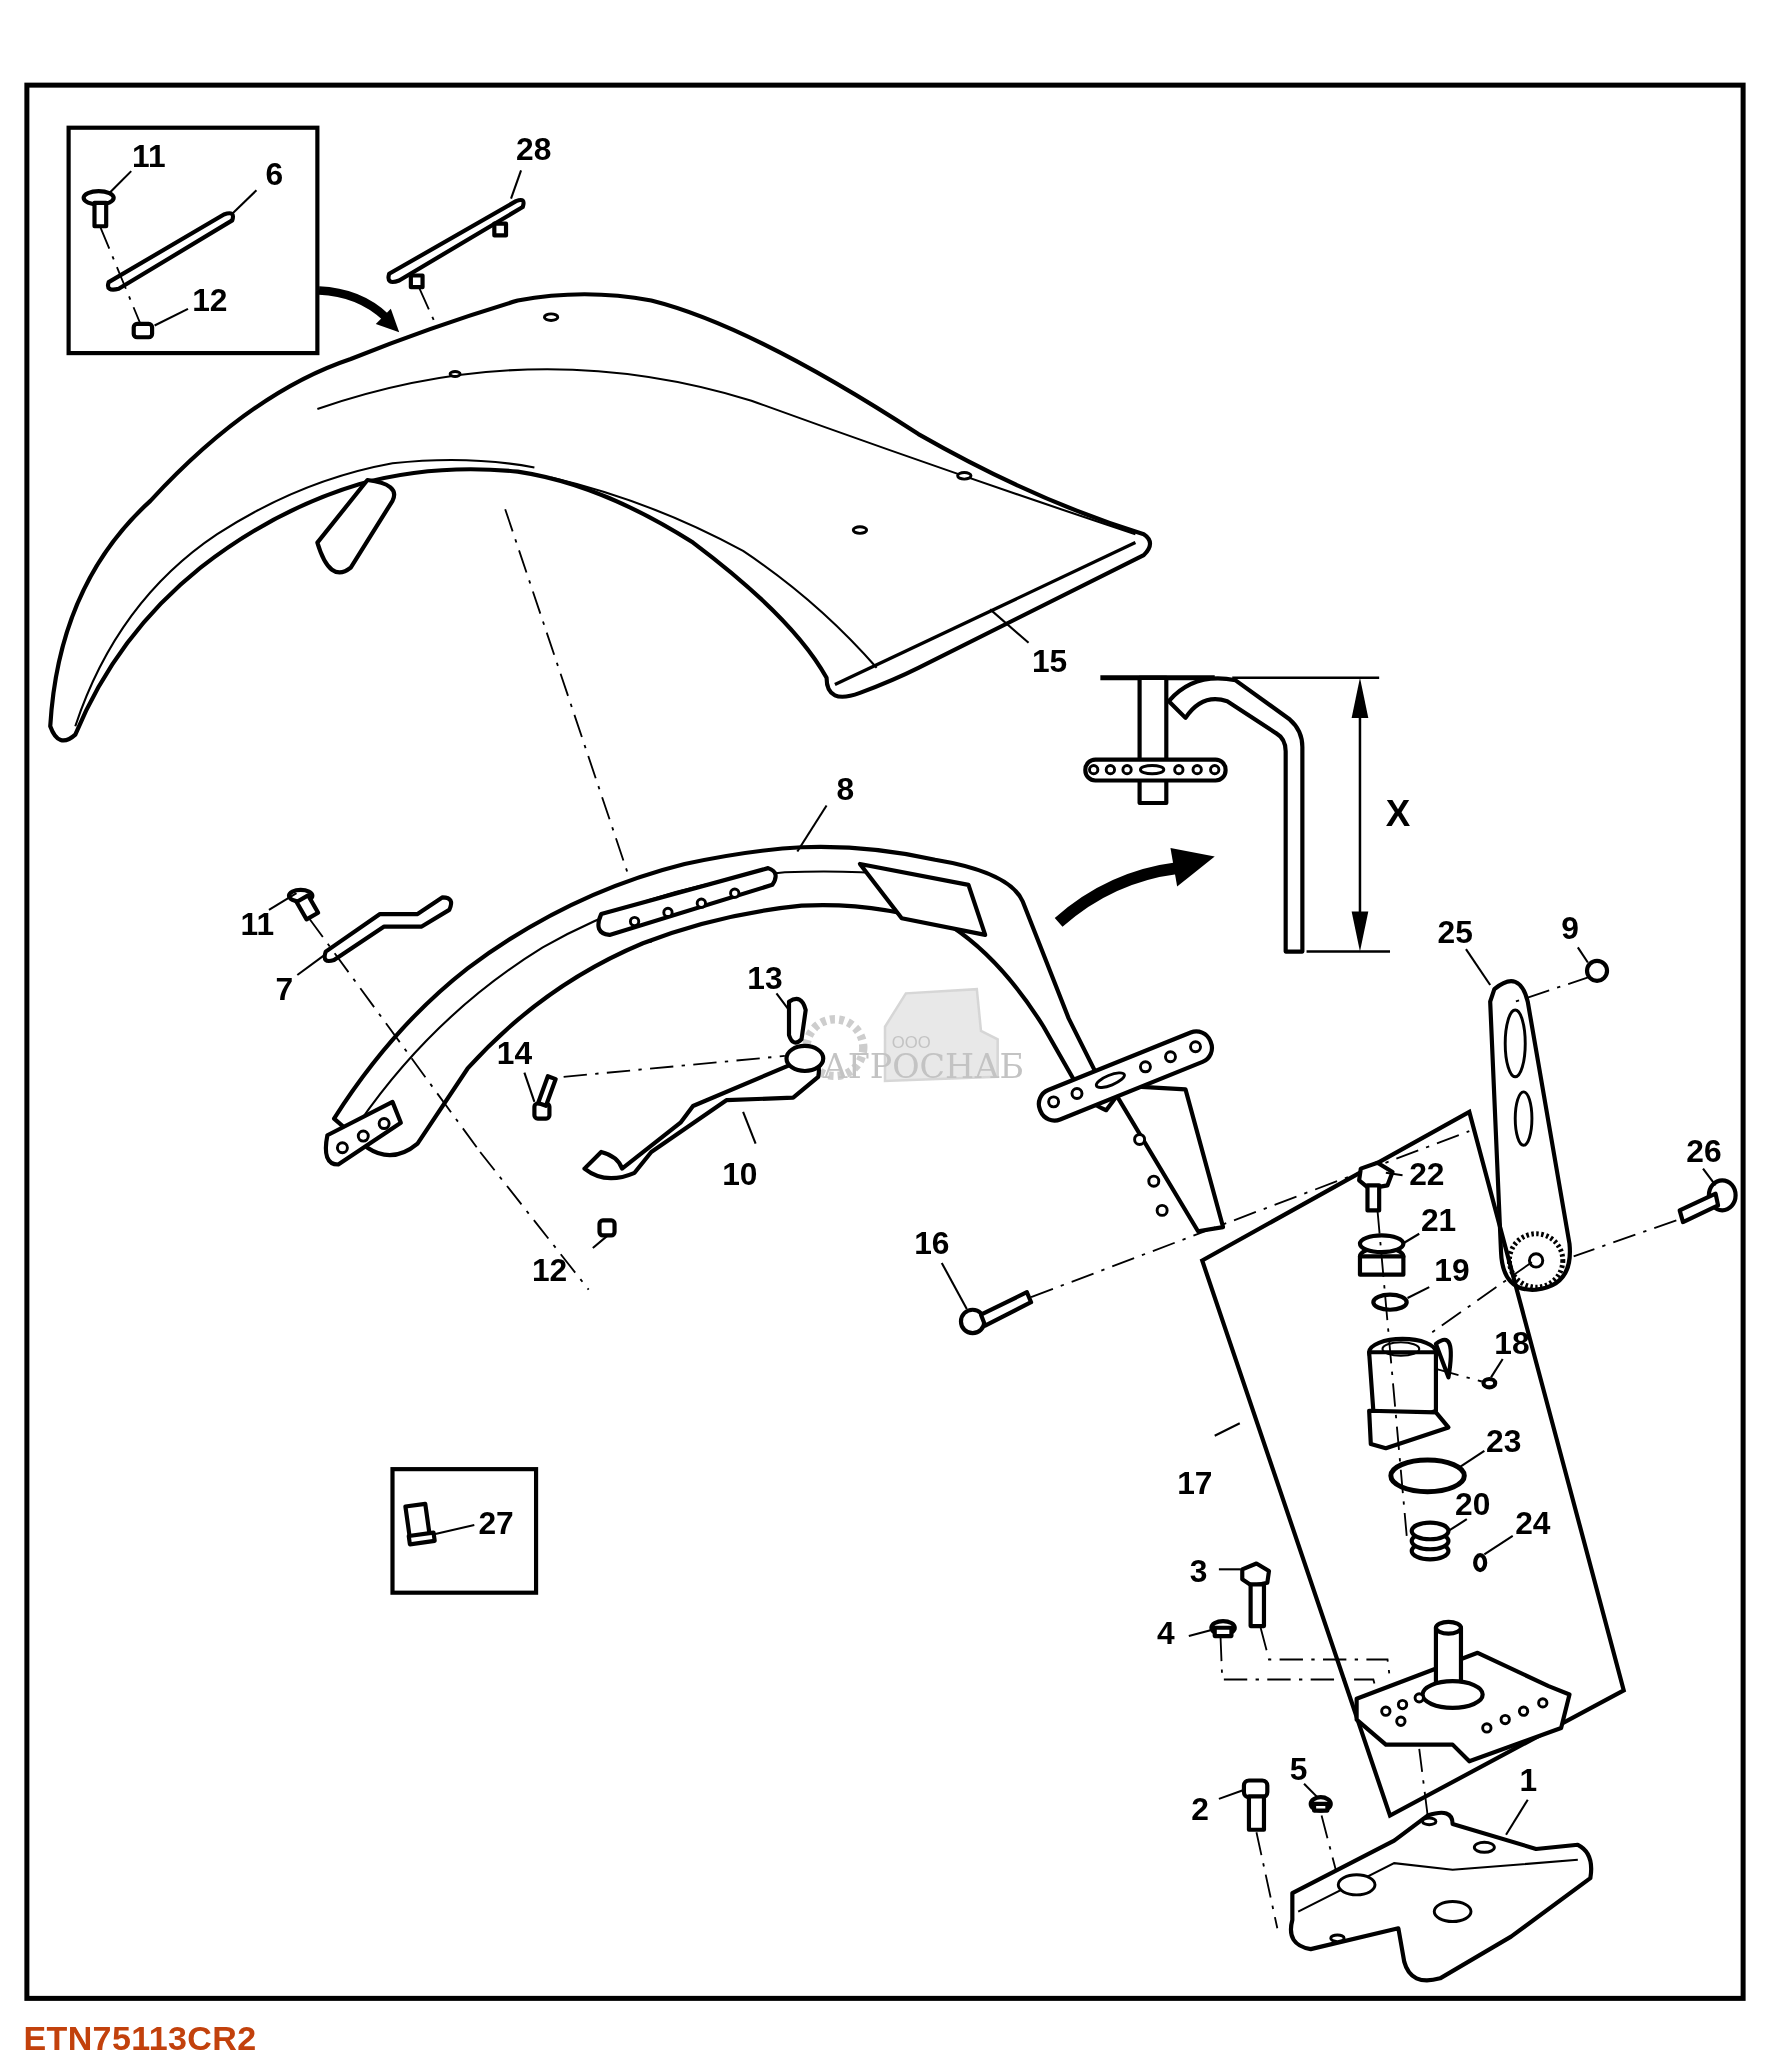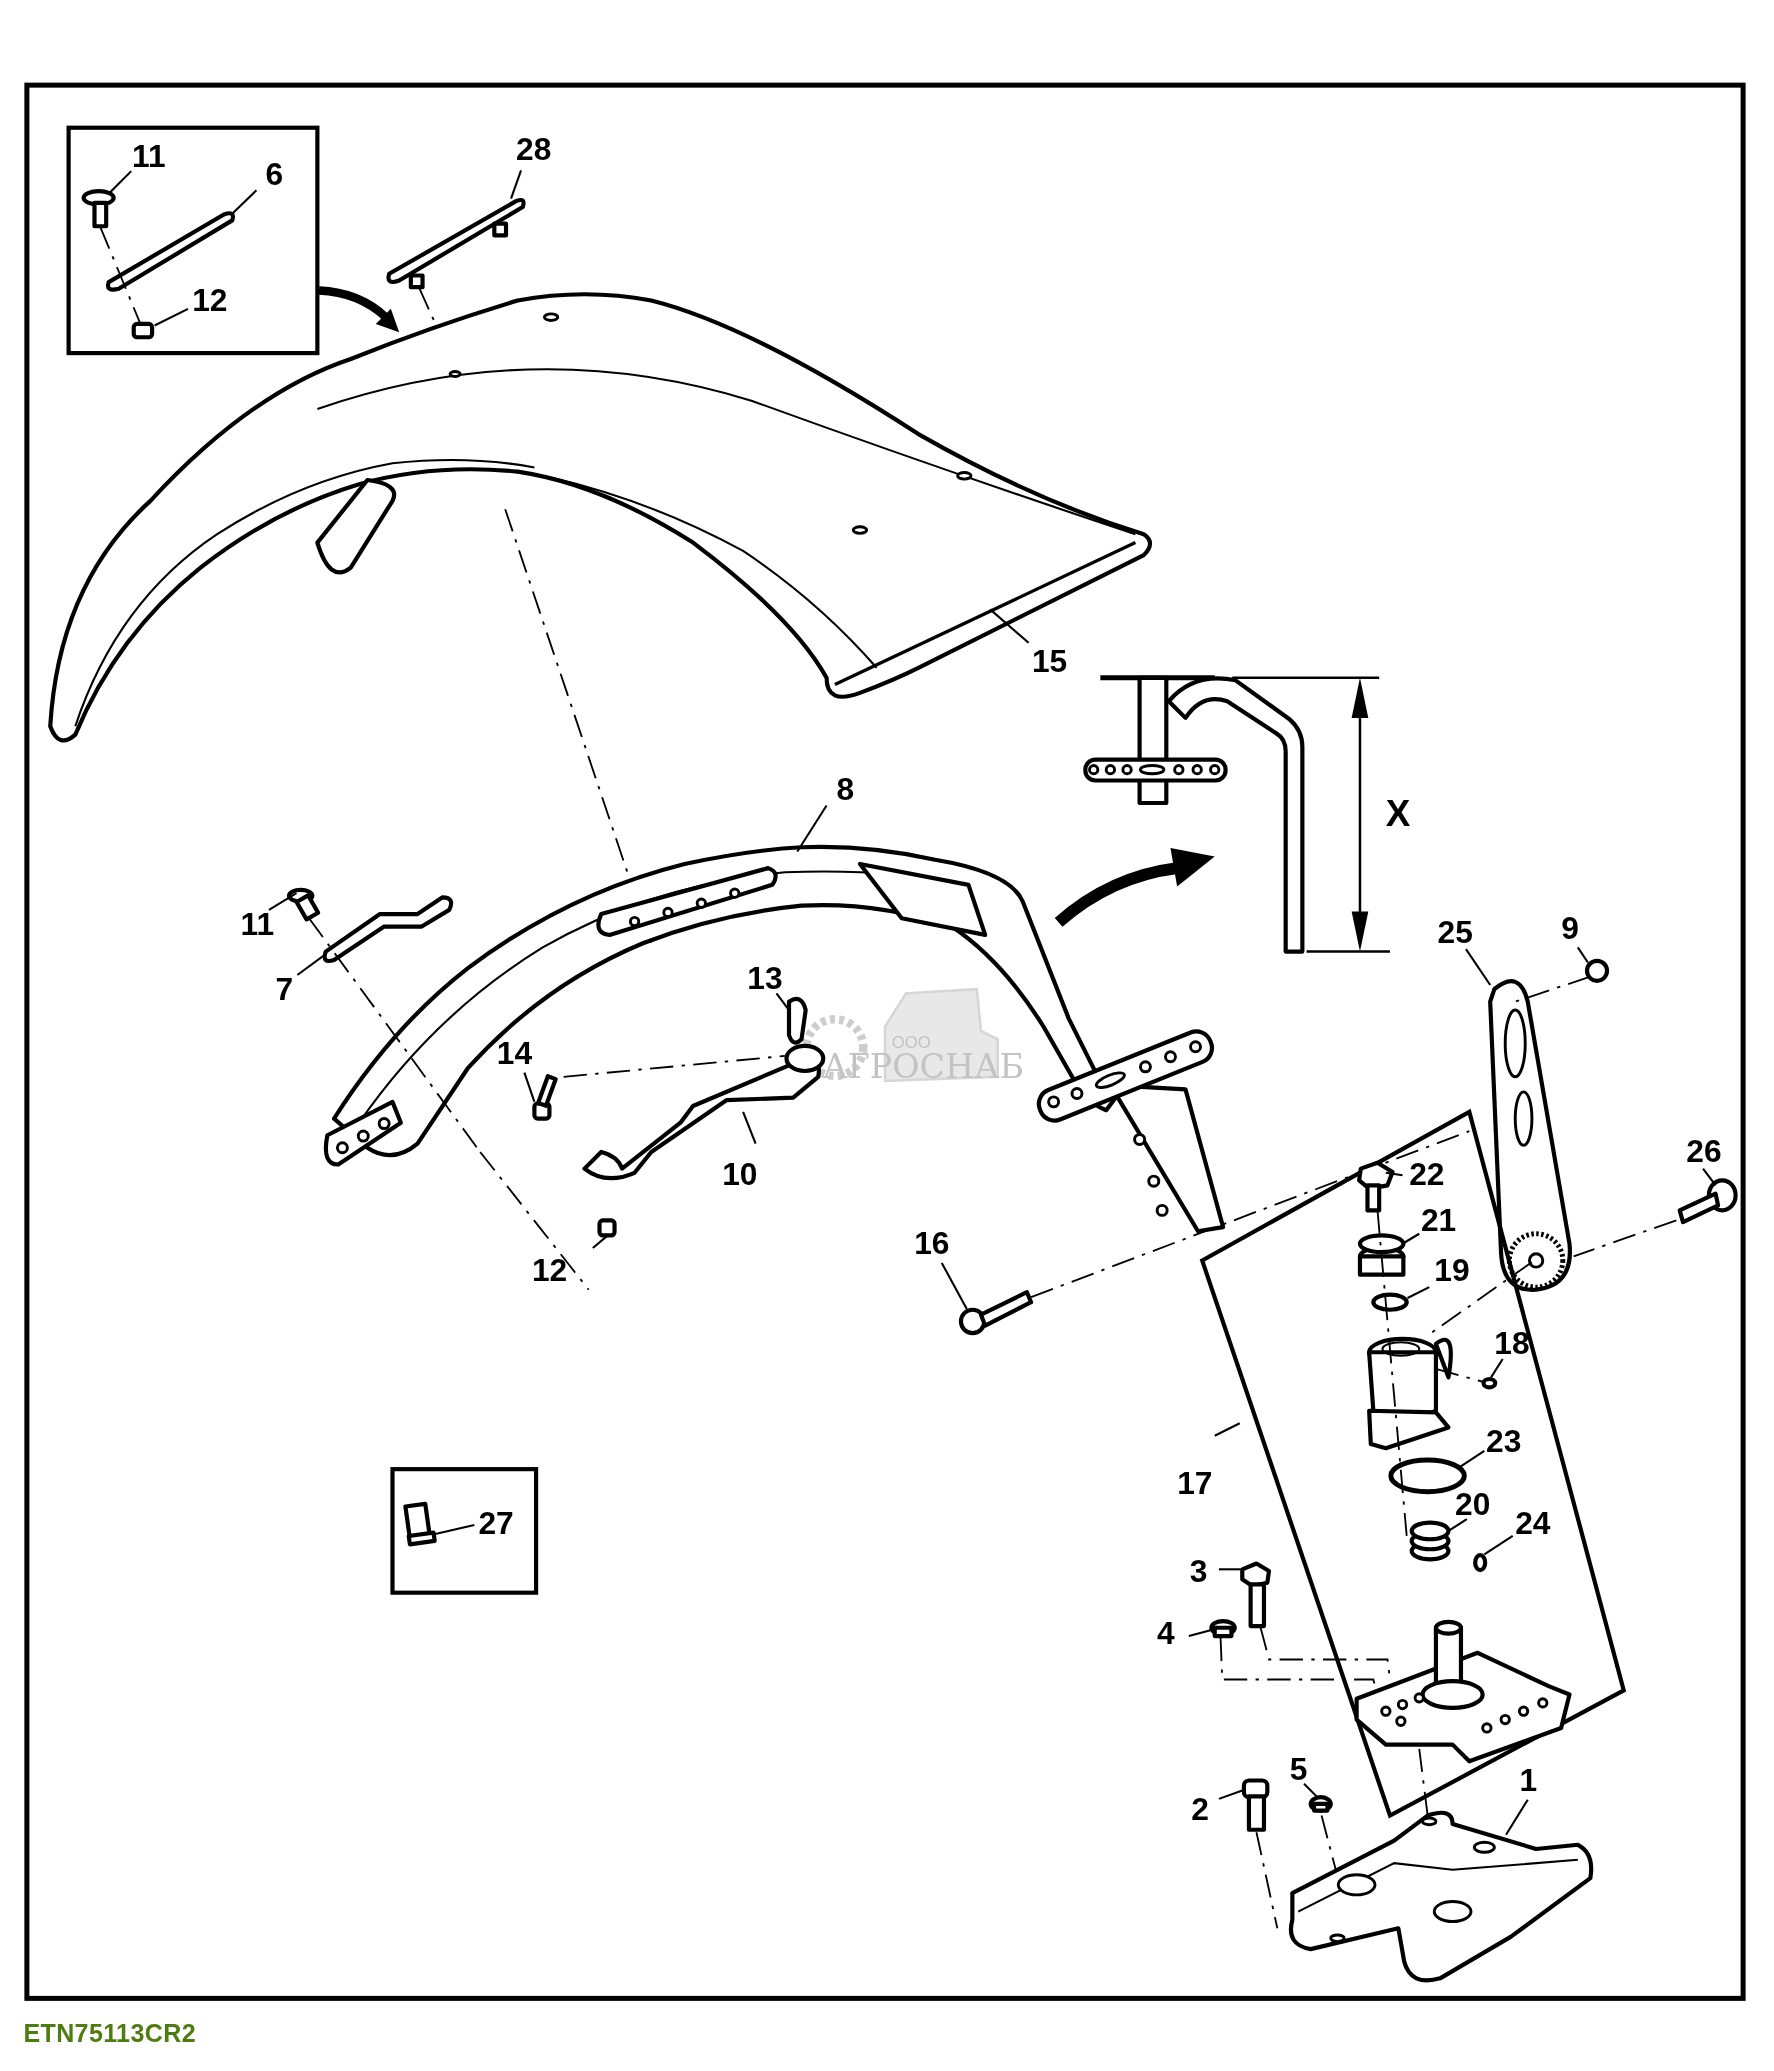--- a/index.html
+++ b/index.html
@@ -8,21 +8,21 @@
   #stage { position: absolute; left: 0; top: 0; width: 1775px; height: 2071px; }
   .part { fill: #ffffff; stroke: #000; stroke-width: 5; stroke-linejoin: round; stroke-linecap: round; }
   .thin { fill: none; stroke: #000; stroke-width: 2.5; }
   .med  { fill: none; stroke: #000; stroke-width: 4; }
   .hole { fill: #fff; stroke: #000; stroke-width: 3.5; }
   .center { fill: none; stroke: #000; stroke-width: 2.2; stroke-dasharray: 28 10 4 10; }
   .leader { stroke: #000; stroke-width: 2.5; }
   .callout { font-family: "Liberation Sans", sans-serif; font-weight: bold; font-size: 38px; fill: #000; }
   .dimtext { font-family: "Liberation Sans", sans-serif; font-weight: bold; font-size: 44px; fill: #000; }
   #figure-id { position: absolute; left: 23.4px; top: 2019px; font-family: "Liberation Sans", sans-serif;
-               font-weight: bold; font-size: 25px; color: #4d7c0f; letter-spacing: 0.4px; }
+               font-weight: bold; font-size: 34px; color: #c2410c; letter-spacing: 0.4px; }
   .wm-text { font-family: "DejaVu Serif", serif; font-size: 40px; fill: #bdbdbd; }
   .wm-small { font-family: "Liberation Sans", sans-serif; font-size: 20px; fill: #bdbdbd; }
 </style>
 </head>
 <body>
 
 <svg id="stage" viewBox="0 0 2126 2481" xmlns="http://www.w3.org/2000/svg">
 
   <rect x="32" y="102" width="2056" height="2292" fill="none" stroke="#000" stroke-width="6"></rect>
 

